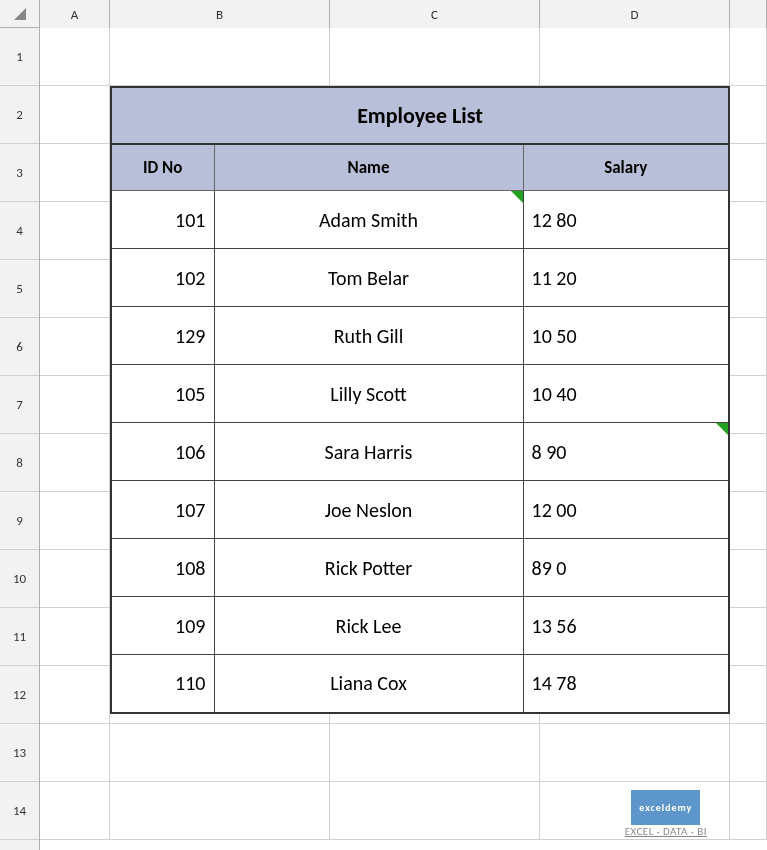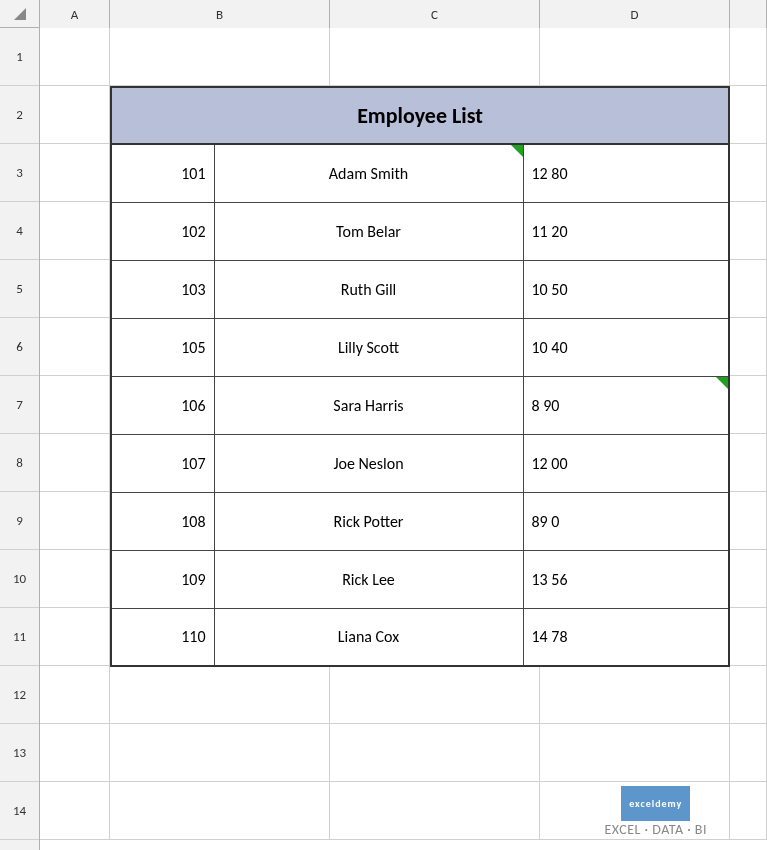--- a/index.html
+++ b/index.html
@@ -154,21 +154,21 @@
       text-align: center;
       font-size: 17px;
       font-weight: bold;
       padding: 12px 8px;
       border: 1px solid #666;
     }
 
     
     .data-row td {
       padding: 10px 8px;
-      font-size: 16px;
+      font-size: 20px;
       height: 58px;
       vertical-align: middle;
     }
 
     .td-id {
       text-align: right;
       width: 90px;
     }
 
     .td-name {
@@ -337,36 +337,41 @@
       </div>
 
       <div class="employee-table-wrapper">
         <table class="emp-table">
           <tbody>
 
             <tr class="title-row">
               <td colspan="3">Employee List</td>
             </tr>
 
+            <tr class="header-row">
+              <th class="td-id">ID No</th>
+              <th class="td-name">Name</th>
+              <th class="td-salary">Salary</th>
+            </tr>
 
             <tr class="data-row">
               <td class="td-id">101</td>
               <td class="td-name">
                 <span>Adam  Smith</span>
                 <div class="green-triangle"></div>
               </td>
               <td class="td-salary">12 80</td>
             </tr>
             <tr class="data-row">
               <td class="td-id">102</td>
               <td class="td-name">Tom   Belar</td>
               <td class="td-salary">11 20</td>
             </tr>
             <tr class="data-row">
-              <td class="td-id">103</td>
+              <td class="td-id">129</td>
               <td class="td-name">Ruth Gill</td>
               <td class="td-salary">10 50</td>
             </tr>
             <tr class="data-row">
               <td class="td-id">105</td>
               <td class="td-name">Lilly  Scott</td>
               <td class="td-salary">10 40</td>
             </tr>
             <tr class="data-row">
               <td class="td-id">106</td>
@@ -398,16 +403,16 @@
             </tr>
           </tbody>
         </table>
       </div>
 
     </div>
   </div>
 
   <div style="position:absolute; bottom:12px; right:60px; display:flex; flex-direction:column; align-items:center; opacity:0.7;">
     <div style="background:#1a6bb5; color:white; font-size:10px; padding:11px 8px; font-weight:bold; letter-spacing:1px;">exceldemy</div>
-    <div style="font-size:14px; color:#555; letter-spacing:0.5px;">EXCEL · DATA · BI</div>
+    <div style="font-size:11px; color:#555; letter-spacing:0.5px;text-decoration:underline;">EXCEL · DATA · BI</div>
   </div>
 
 </div>
 
 </body></html>

